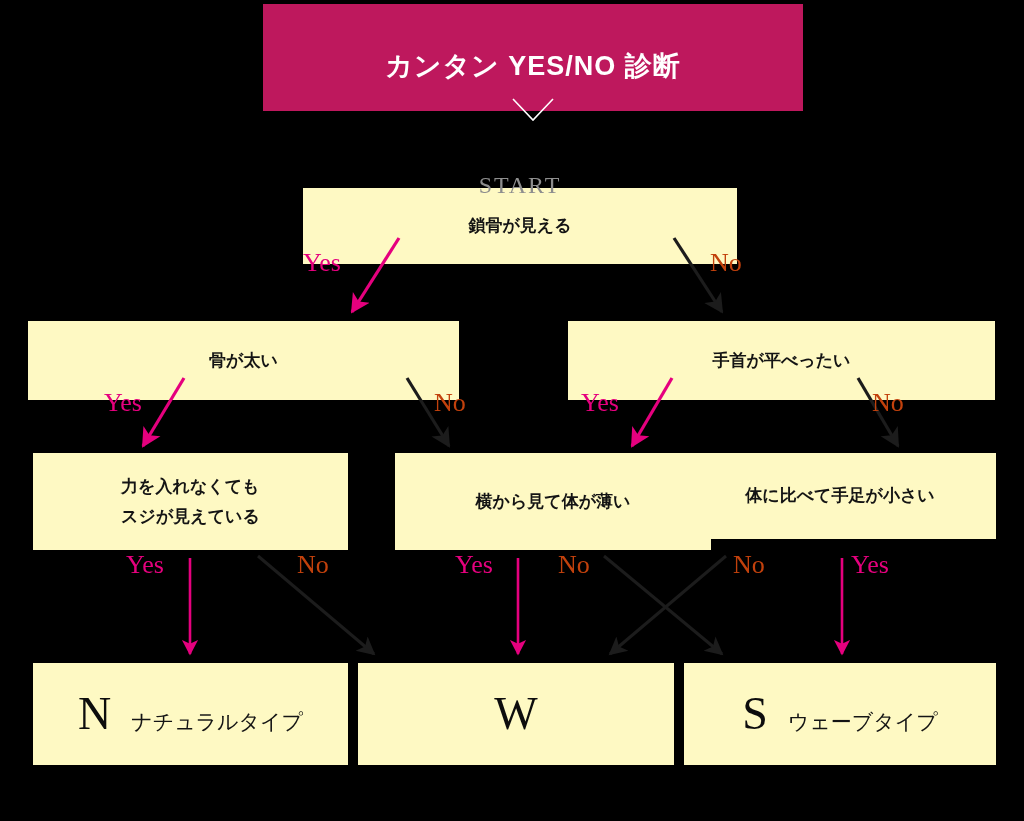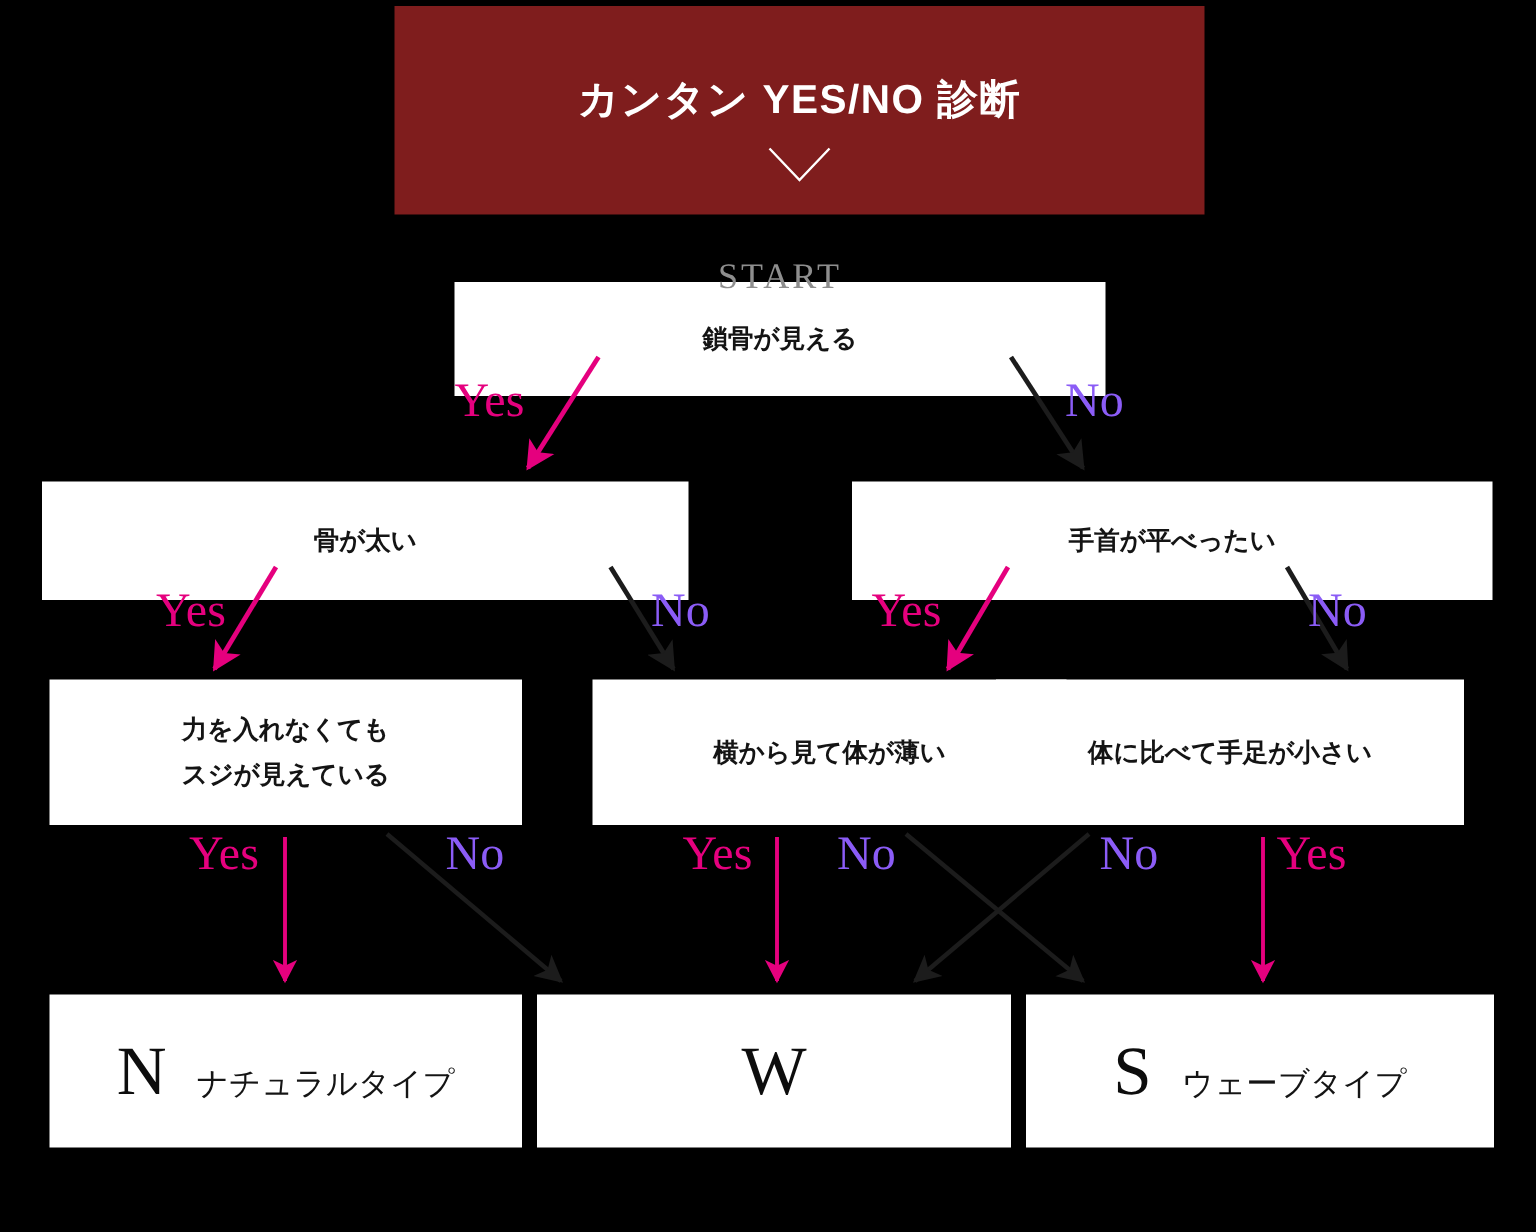--- a/index.html
+++ b/index.html
@@ -15,22 +15,22 @@
     font-family: "Liberation Sans", sans-serif;
     overflow: hidden;
   }
 
   
   .banner {
     position: absolute;
     left: 263px;
     top: 4px;
     width: 540px;
-    height: 139px;
-    background: #7f1d1d;
+    height: 107px;
+    background: #be185d;
     text-decoration: underline;
   }
   .banner-title {
     position: absolute;
     left: 0;
     top: 44px;
     width: 540px;
     text-align: center;
     color: #ffffff;
     font-size: 27px;
@@ -42,21 +42,21 @@
     position: absolute;
     left: 248px;
     top: 93px;
     width: 44px;
     height: 26px;
   }
 
   
   .box {
     position: absolute;
-    background: #ffffff;
+    background: #fef9c3;
     box-sizing: border-box;
     display: flex;
     align-items: center;
     justify-content: center;
   }
   .box-text {
     color: #141414;
     font-size: 17px;
     font-weight: bold;
     line-height: 1.75;
@@ -94,27 +94,27 @@
     color: #141414;
     font-size: 21px;
     margin-left: 20px;
     font-family: "Liberation Sans", sans-serif;
   }
 
   
   .edge-label {
     position: absolute;
     font-family: "Liberation Serif", serif;
-    font-size: 32px;
+    font-size: 26px;
     line-height: 1;
     white-space: nowrap;
     z-index: 4;
   }
   .edge-yes { color: #e5007e; }
-  .edge-no  { color: #8b5cf6; text-align: right; }
+  .edge-no  { color: #c2410c; text-align: right; }
 
   
   .arrows {
     position: absolute;
     left: 0;
     top: 0;
     width: 1024px;
     height: 821px;
     pointer-events: none;
     z-index: 3;
@@ -184,21 +184,21 @@
   </div>
 
   <div class="box" style="left:568px; top:321px; width:427px; height:79px;">
     <div class="box-text">手首が平べったい</div>
   </div>
 
   <div class="box" style="left:358px; top:453px; width:316px; height:97px;margin-left:37px;">
     <div class="box-text">横から見て体が薄い</div>
   </div>
 
-  <div class="box" style="left:664px; top:453px; width:312px; height:97px;">
+  <div class="box" style="left:684px; top:453px; width:312px; height:86px;">
     <div class="box-text">体に比べて手足が小さい</div>
   </div>
 
   <div class="box" style="left:33px; top:663px; width:315px; height:102px;">
     <div class="result-inner">
       <span class="result-initial">N</span>
       <span class="result-name">ナチュラルタイプ</span>
     </div>
   </div>
 

